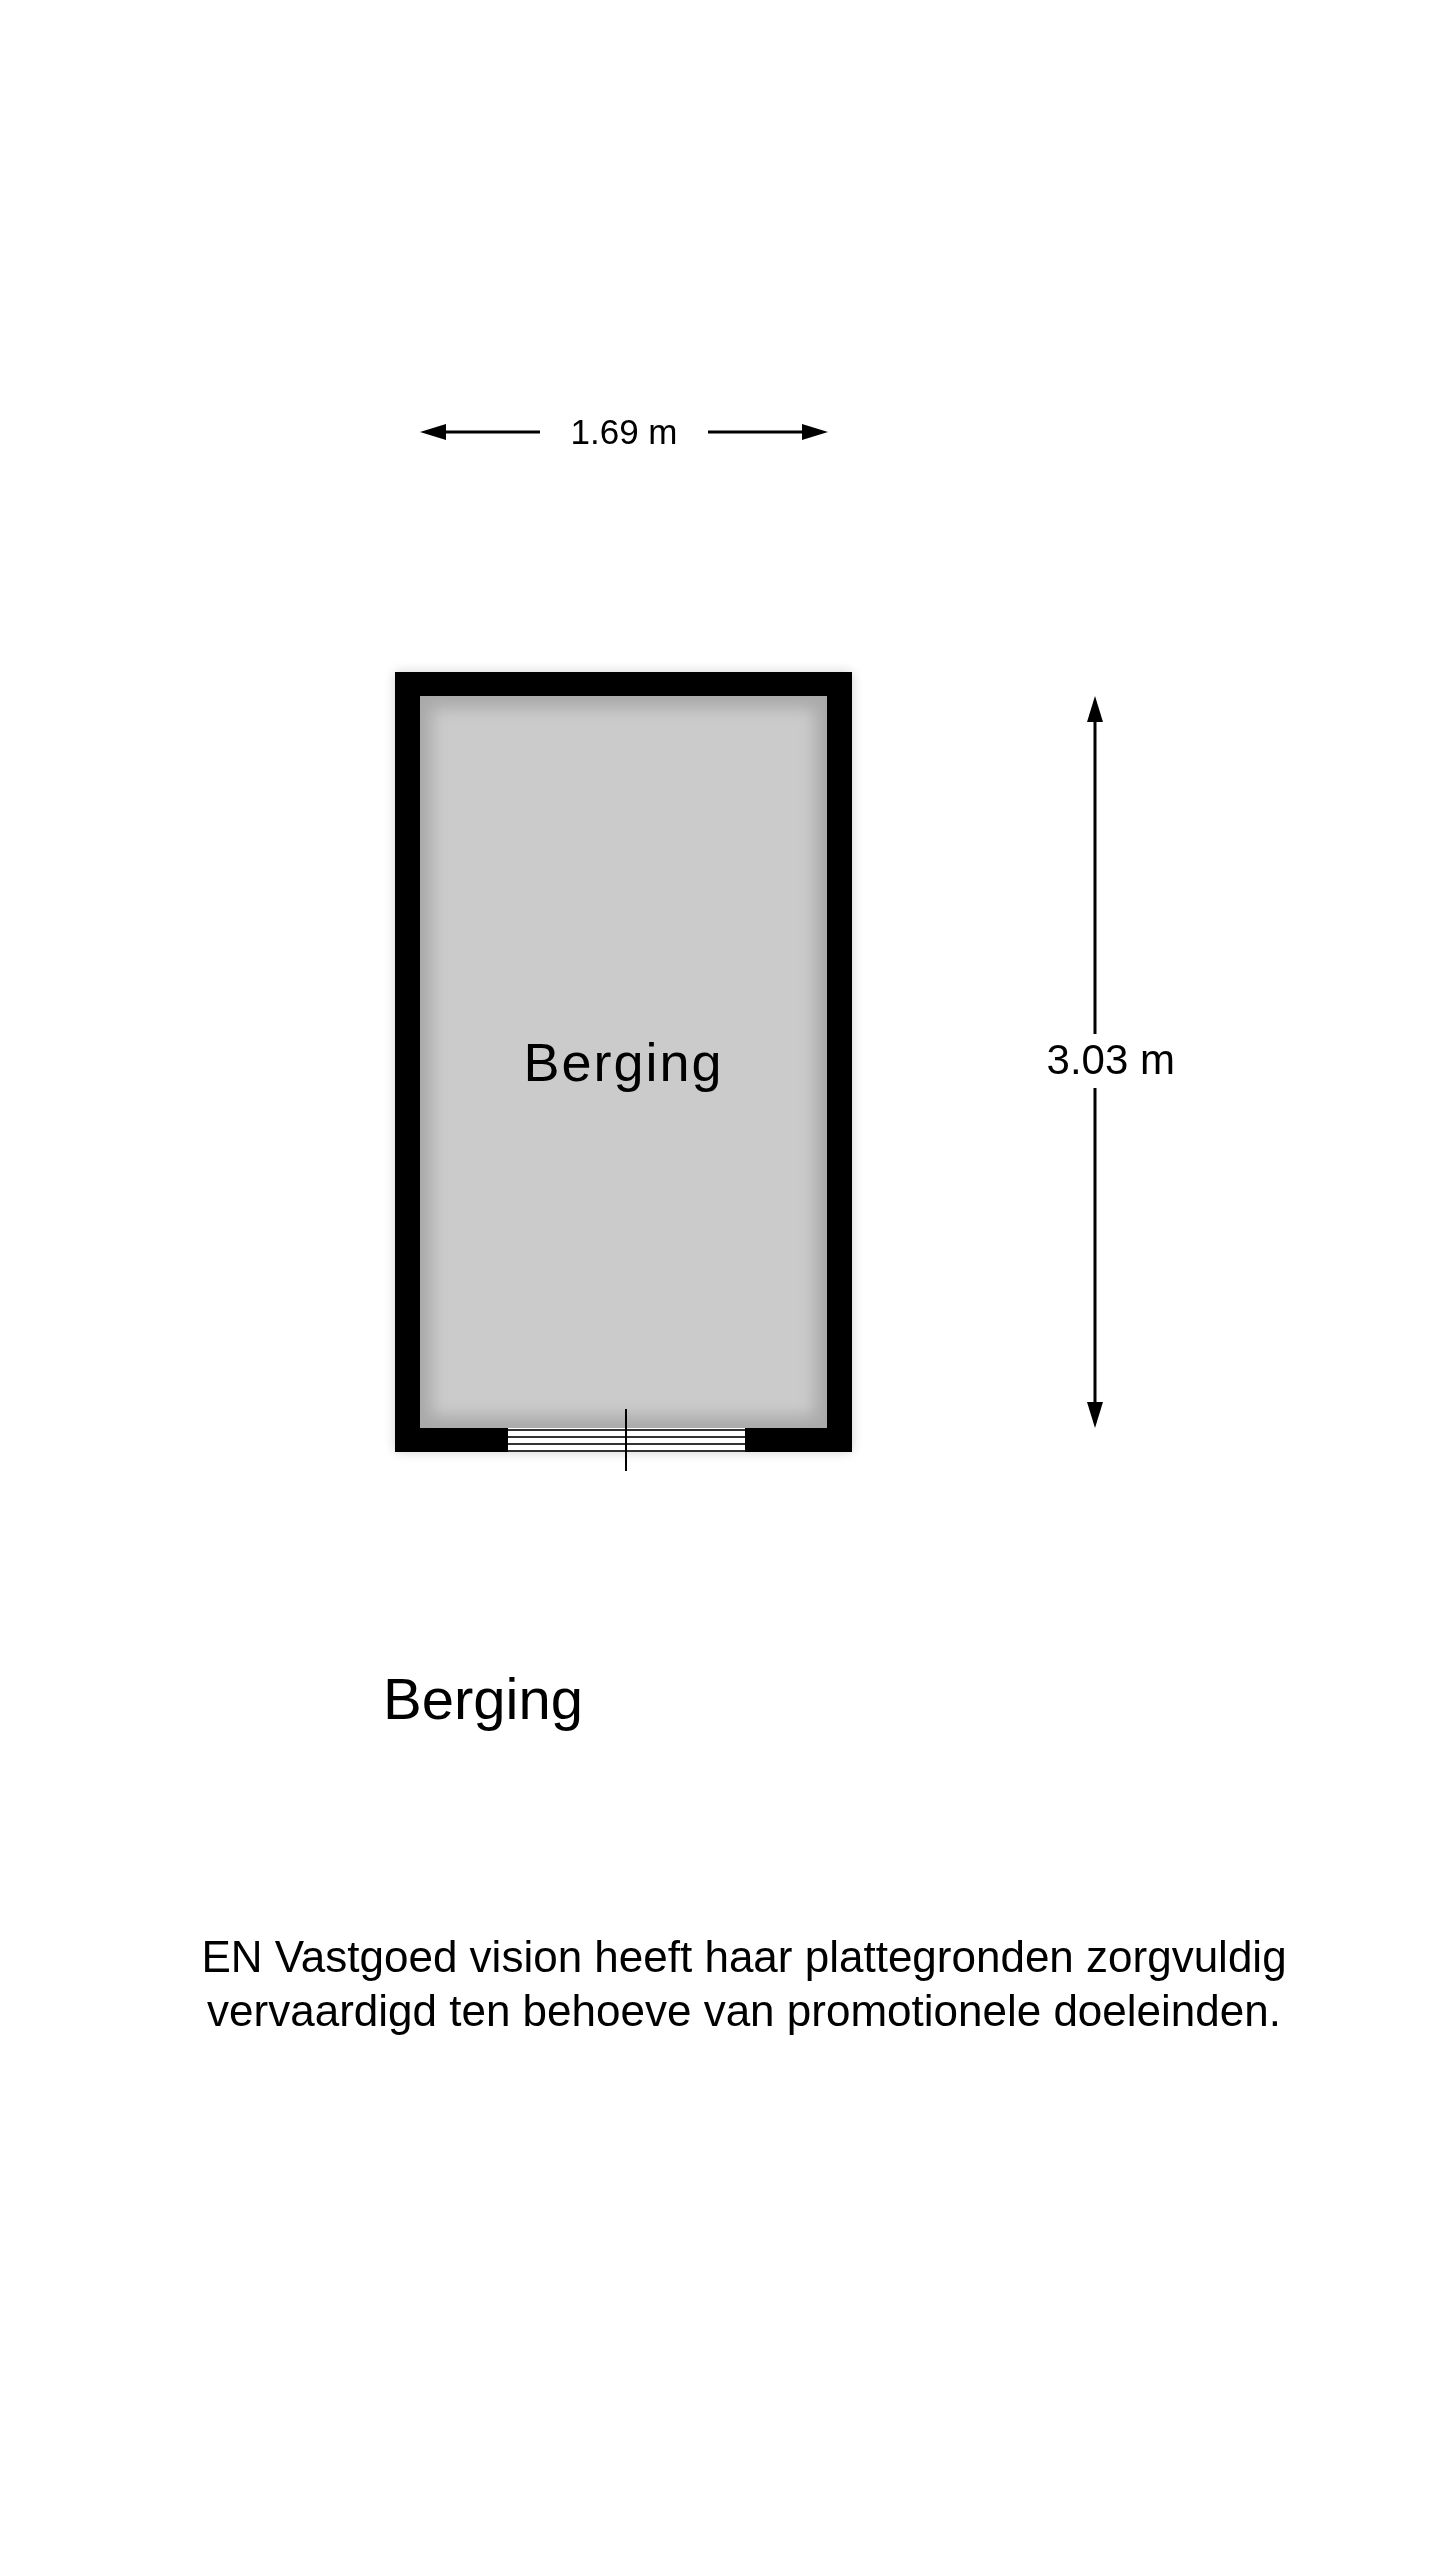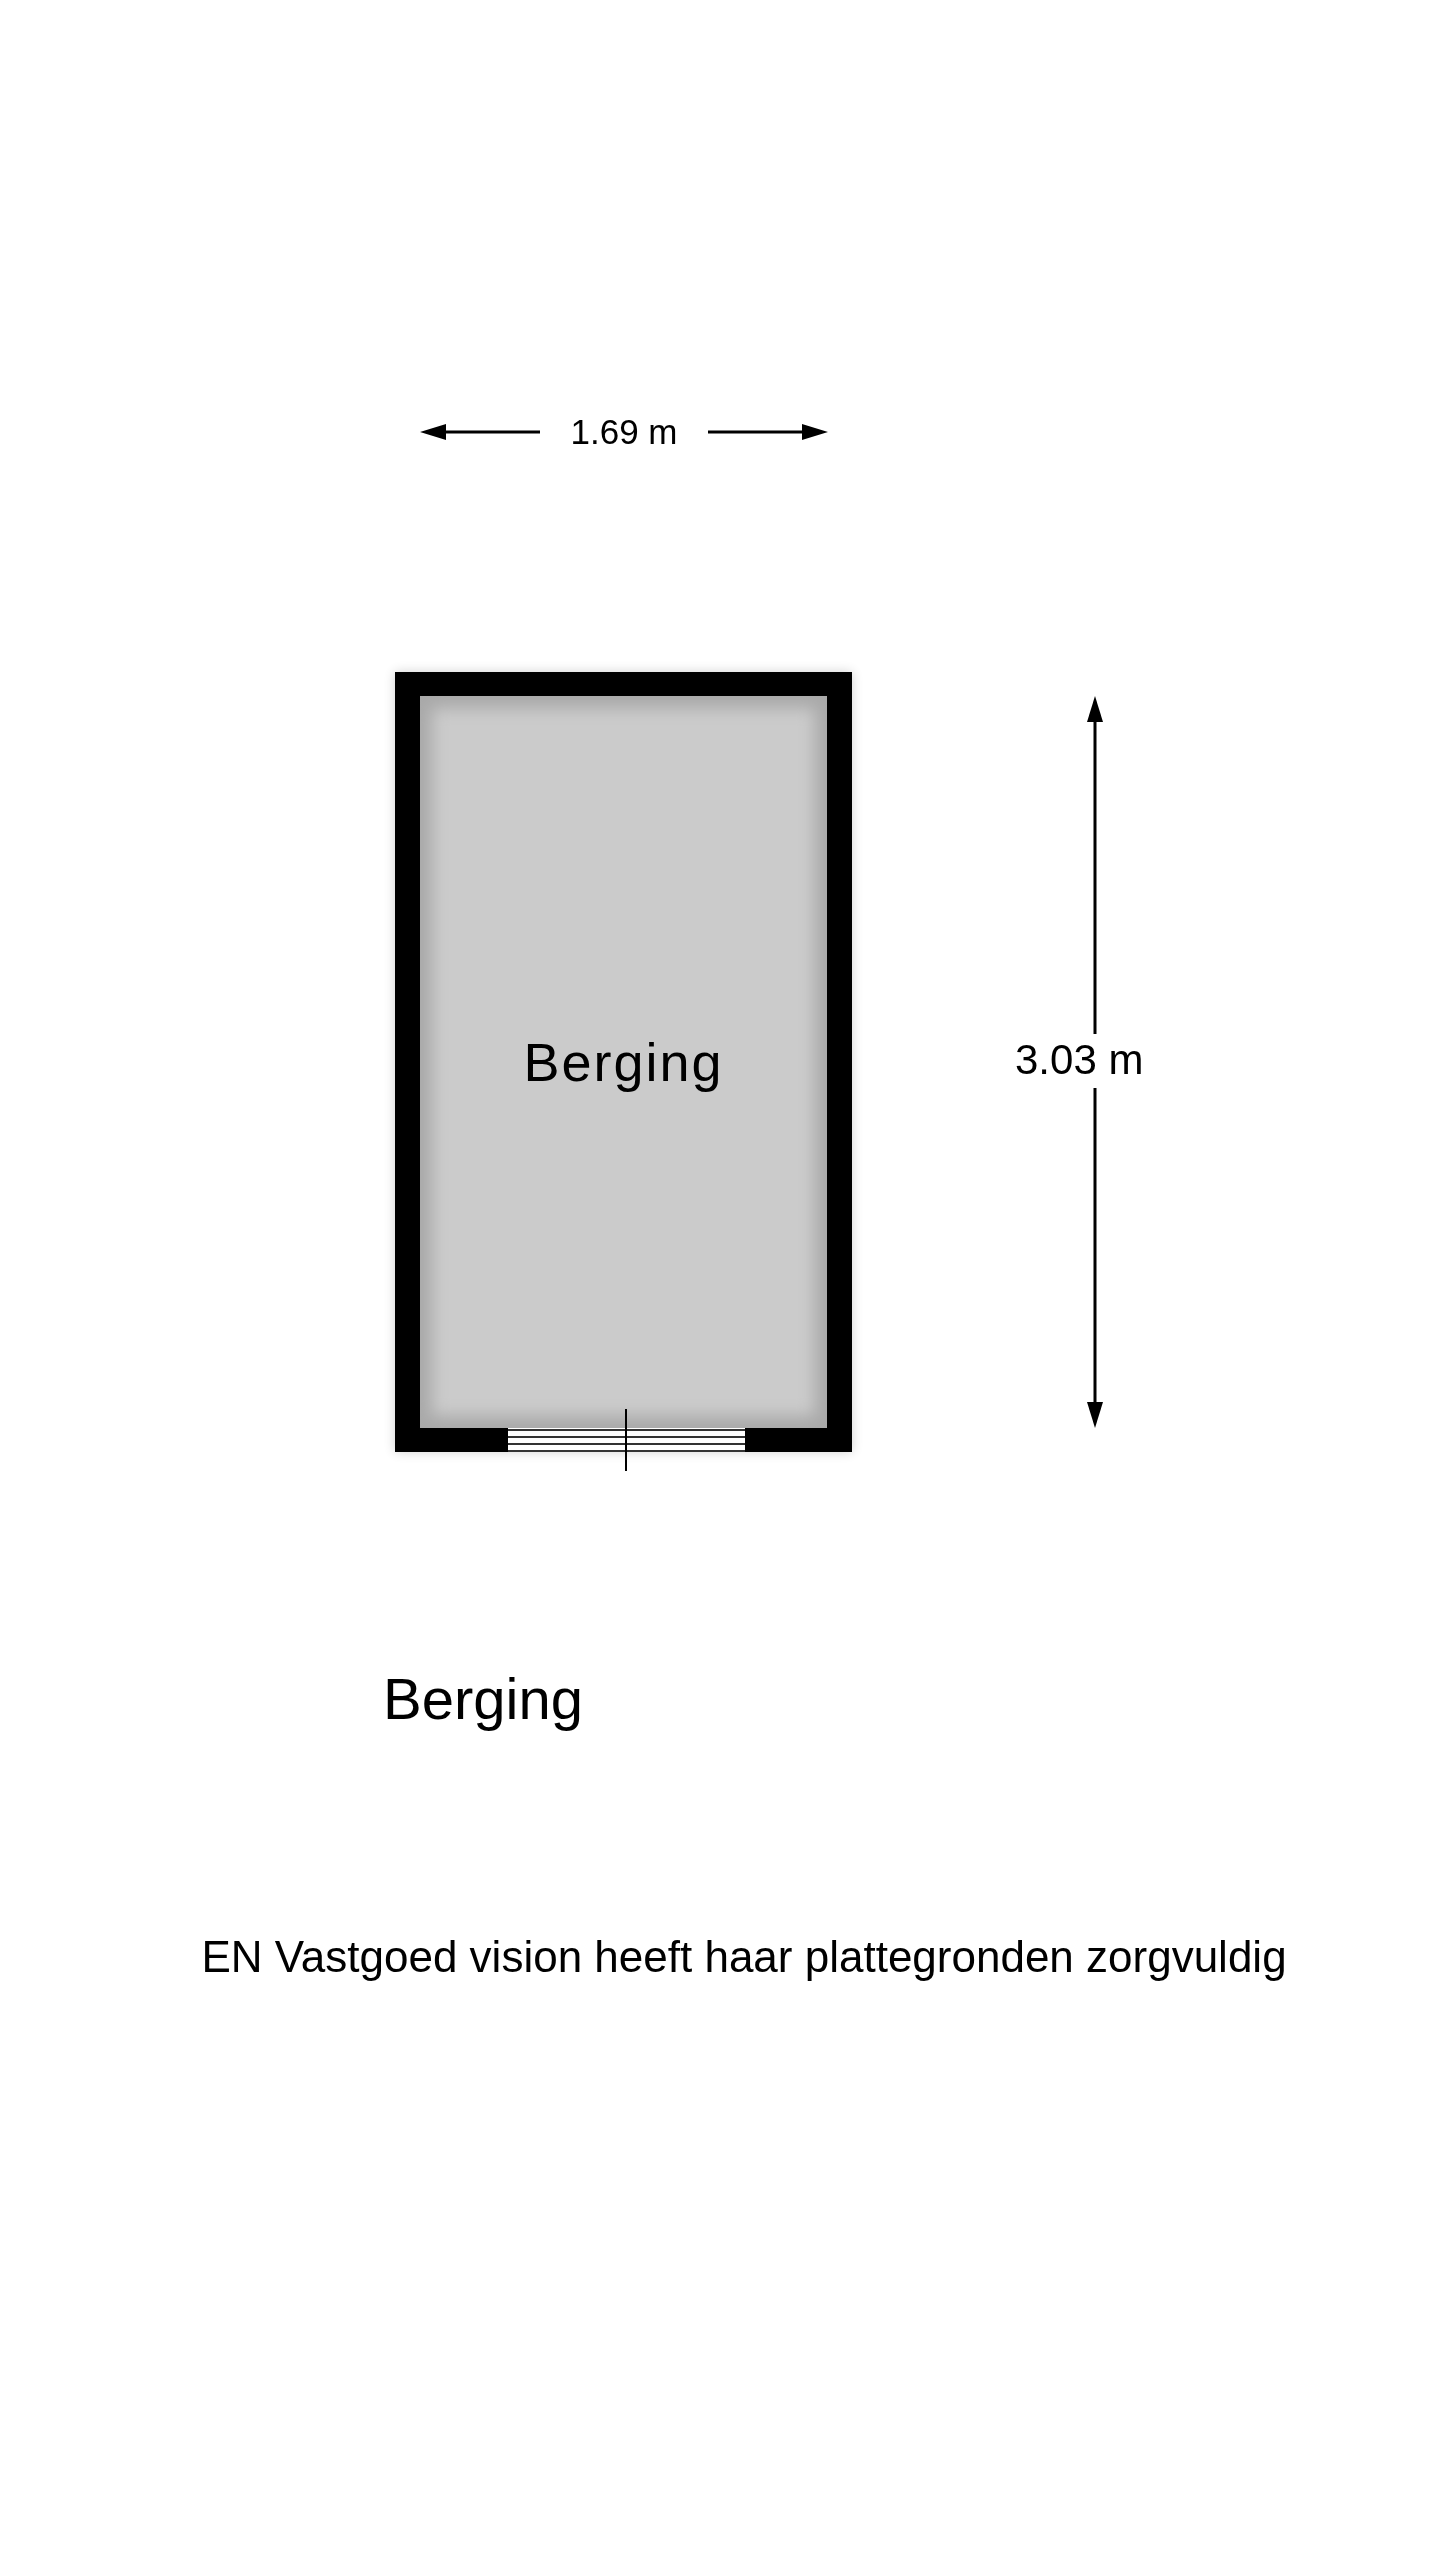--- a/index.html
+++ b/index.html
@@ -1,21 +1,21 @@
 <!DOCTYPE html>
 <html><head>
 <meta charset="utf-8">
 <style>
   html, body { margin: 0; padding: 0; background: #ffffff; }
   body { width: 1440px; height: 2560px; position: relative; overflow: hidden;
          font-family: "Liberation Sans", sans-serif; color: #000; }
   svg.plan { position: absolute; left: 0; top: 0; }
   .dim-h-label { position: absolute; left: 540px; top: 405px; width: 168px; text-align: center;
                  font-size: 35px; line-height: 54px; background: #fff; }
-  .dim-v-label { position: absolute; left: 1015px; top: 1034px; width: 160px; text-align: left;
+  .dim-v-label { position: absolute; left: 1015px; top: 1034px; width: 160px; text-align: right;
                  font-size: 42px; line-height: 52px; background: #fff; }
   .room-label { position: absolute; left: 420px; top: 1030px; width: 407px; text-align: center;
                 font-size: 54px; line-height: 64px; letter-spacing: 2px; }
   .floor-label { position: absolute; left: 383px; top: 1664px; font-size: 58px; line-height: 70px; }
   .disclaimer { position: absolute; left: 0; top: 1930px; width: 1440px; text-align: center;
                 font-size: 44px; line-height: 54px; }
   .disclaimer div { white-space: nowrap; padding-left: 48px; }
 </style>
 </head>
 <body>
@@ -66,13 +66,14 @@
   </g>
 </svg>
 
 <div class="dim-h-label">1.69 m</div>
 <div class="dim-v-label">3.03 m</div>
 <div class="room-label">Berging</div>
 <div class="floor-label">Berging</div>
 
 <div class="disclaimer">
   <div>EN Vastgoed vision heeft haar plattegronden zorgvuldig</div>
+  <div>vervaardigd ten behoeve van promotionele doeleinden.</div>
 </div>
 
 </body></html>

